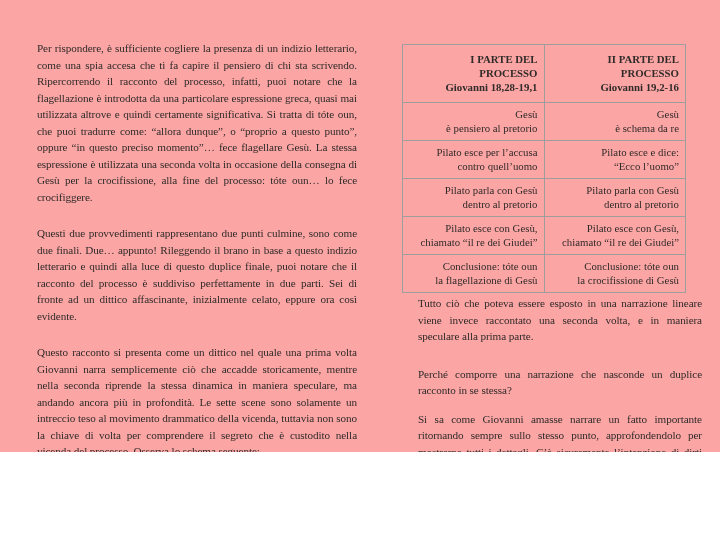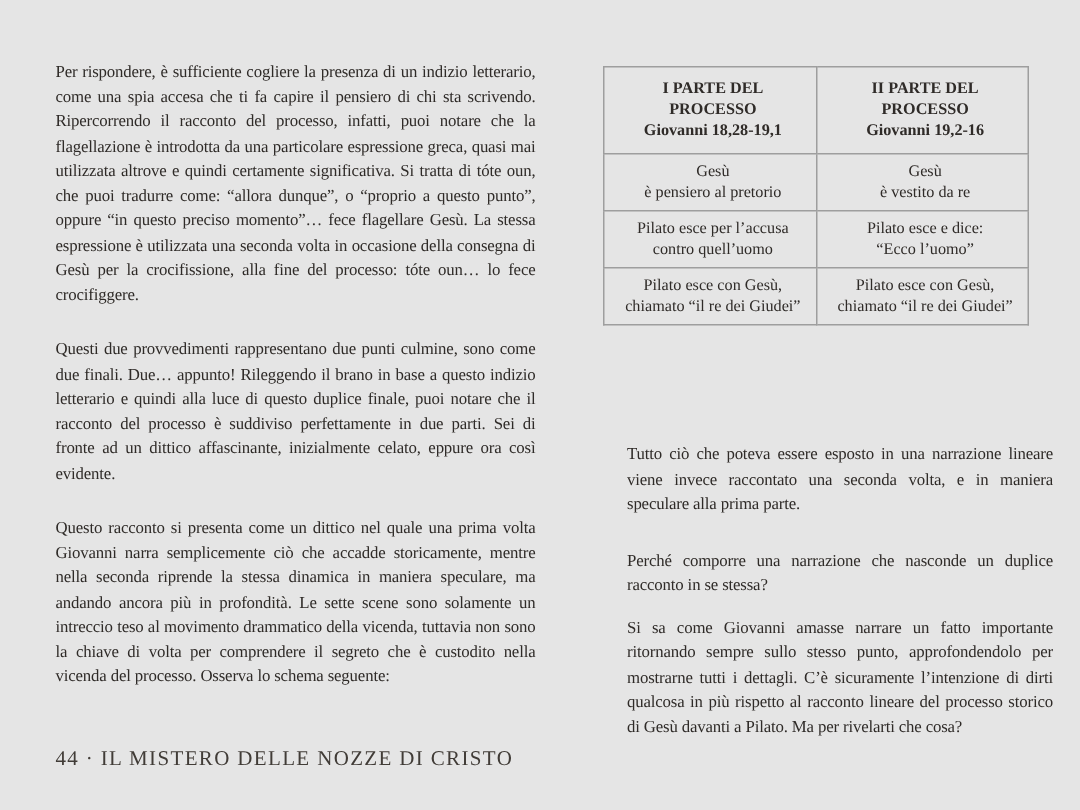--- a/index.html
+++ b/index.html
@@ -3,22 +3,22 @@
 <meta charset="utf-8">
 <style>
   html, body {
     margin: 0;
     padding: 0;
     background: #ffffff;
   }
   .spread {
     position: relative;
     width: 720px;
-    height: 540px;
-    background: #e5e5e5;
+    height: 452px;
+    background: #fca5a5;
     overflow: hidden;
     font-family: "Liberation Serif", "DejaVu Serif", serif;
     color: #2f2b28;
   }
   
   .left-text-col {
     position: absolute;
     left: 37px;
     top: 40px;
     width: 320px;
@@ -40,21 +40,21 @@
     border-collapse: collapse;
     table-layout: fixed;
   }
   .process-table th,
   .process-table td {
     border: 1px solid #9e9e9e;
     vertical-align: top;
     width: 50%;
     font-size: 10.8px;
     line-height: 14px;
-    text-align: center;
+    text-align: right;
     font-weight: normal;
   }
   .process-table th {
     padding: 7px 6px 8px 10px;
     font-weight: bold;
   }
   .process-table td {
     padding: 4px 6px 5px 10px;
   }
   .right-text-col {
@@ -104,41 +104,61 @@
       </tr>
     </thead>
     <tbody>
       <tr>
         <td>
           <div>Gesù</div>
           <div>è pensiero al pretorio</div>
         </td>
         <td>
           <div>Gesù</div>
-          <div>è vestito da re</div>
+          <div>è schema da re</div>
         </td>
       </tr>
       <tr>
         <td>
           <div>Pilato esce per l’accusa</div>
           <div>contro quell’uomo</div>
         </td>
         <td>
           <div>Pilato esce e dice:</div>
           <div>“Ecco l’uomo”</div>
         </td>
       </tr>
       <tr>
         <td>
+          <div>Pilato parla con Gesù</div>
+          <div>dentro al pretorio</div>
+        </td>
+        <td>
+          <div>Pilato parla con Gesù</div>
+          <div>dentro al pretorio</div>
+        </td>
+      </tr>
+      <tr>
+        <td>
           <div>Pilato esce con Gesù,</div>
           <div>chiamato “il re dei Giudei”</div>
         </td>
         <td>
           <div>Pilato esce con Gesù,</div>
           <div>chiamato “il re dei Giudei”</div>
+        </td>
+      </tr>
+      <tr>
+        <td>
+          <div>Conclusione: tóte oun</div>
+          <div>la flagellazione di Gesù</div>
+        </td>
+        <td>
+          <div>Conclusione: tóte oun</div>
+          <div>la crocifissione di Gesù</div>
         </td>
       </tr>
     </tbody>
   </table>
 
   <div class="right-text-col">
     <p class="para-a">Tutto ciò che poteva essere esposto in una narrazione lineare viene invece raccontato una seconda volta, e in maniera speculare alla prima parte.</p>
     <p class="para-b">Perché comporre una narrazione che nasconde un duplice racconto in se stessa?</p>
     <p class="para-c">Si sa come Giovanni amasse narrare un fatto importante ritornando sempre sullo stesso punto, approfondendolo per mostrarne tutti i dettagli. C’è sicuramente l’intenzione di dirti qualcosa in più rispetto al racconto lineare del processo storico di Gesù davanti a Pilato. Ma per rivelarti che cosa?</p>
   </div>

